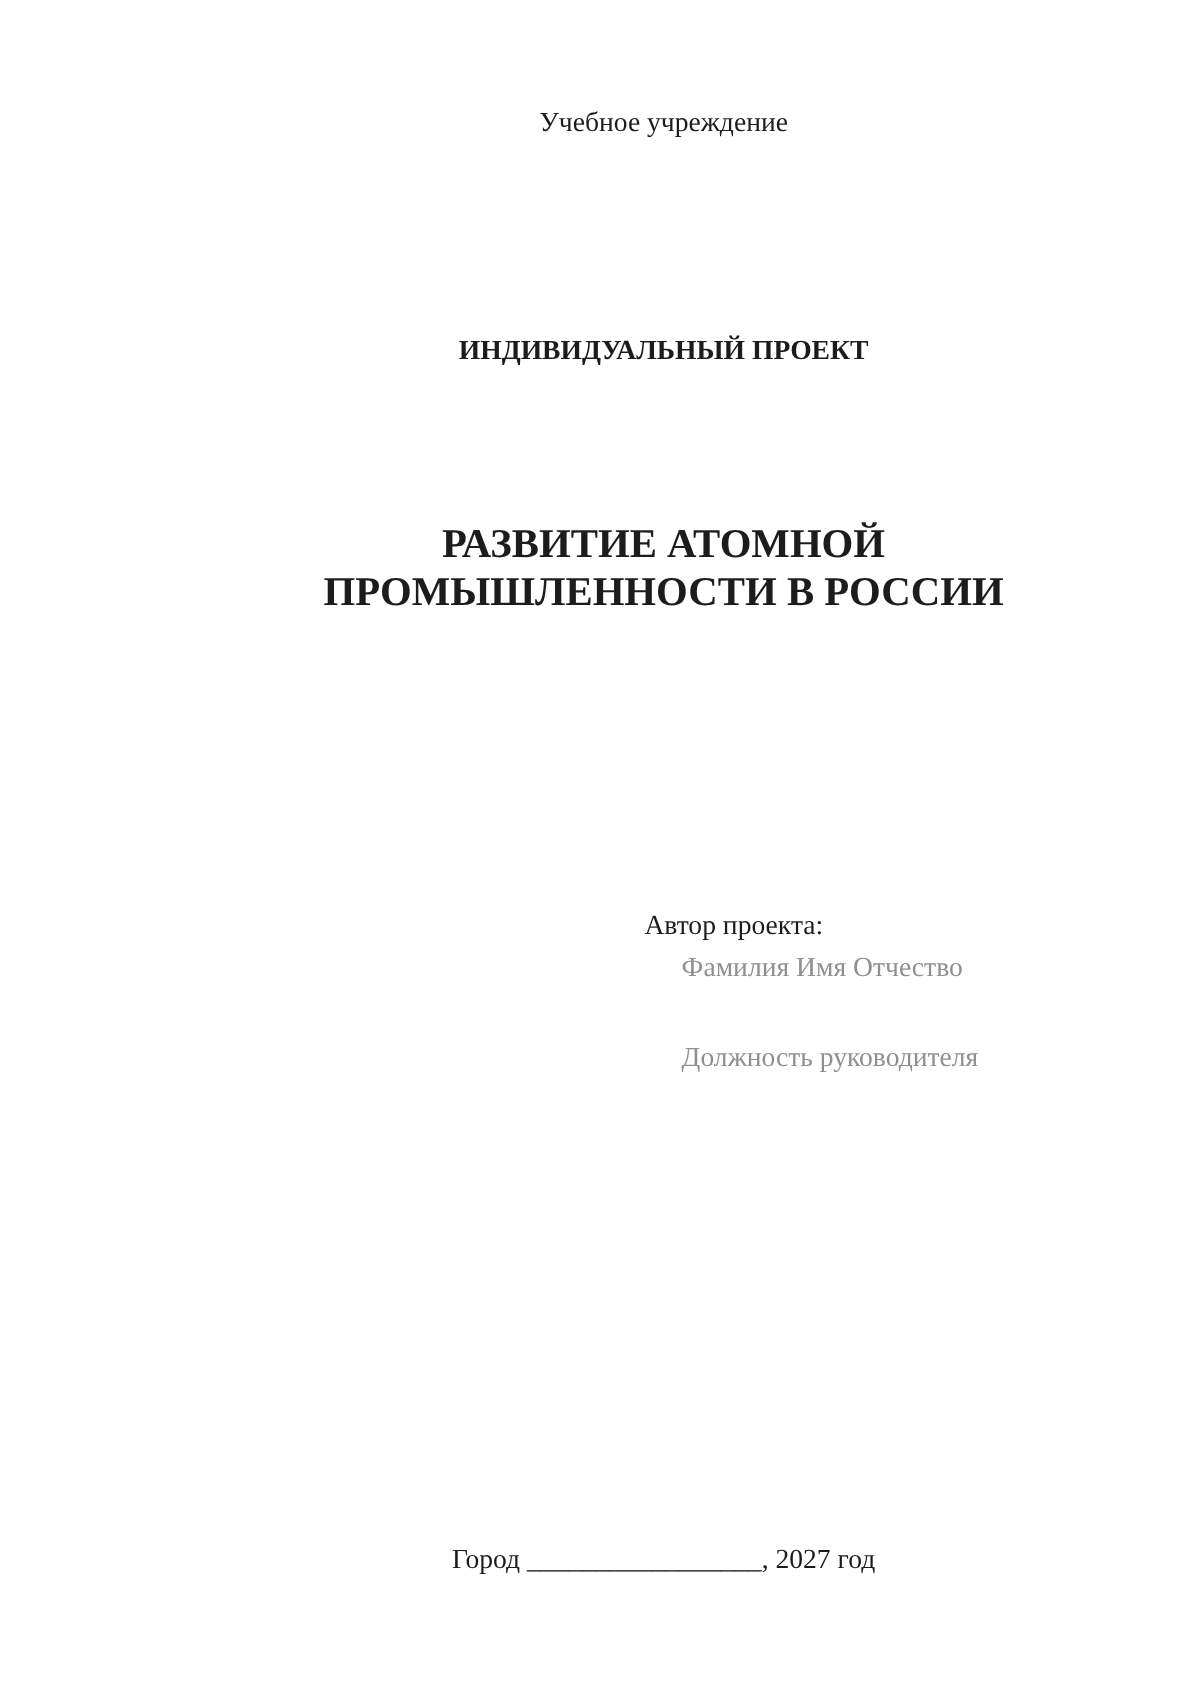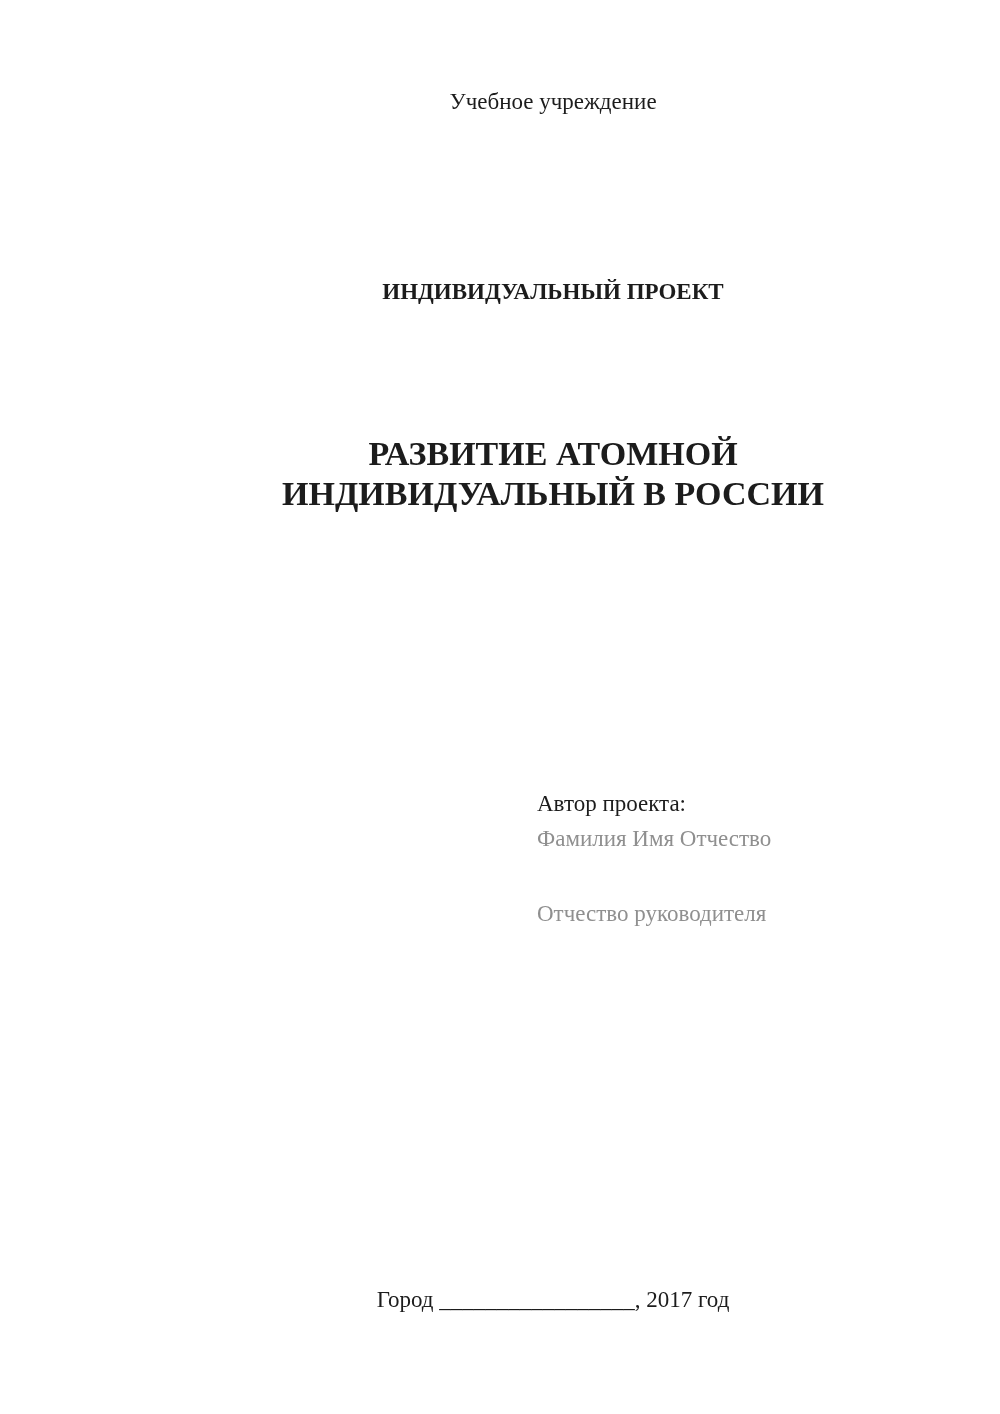--- a/index.html
+++ b/index.html
@@ -40,64 +40,65 @@
     font-size: 34px;
     line-height: 40px;
     font-weight: bold;
   }
   .project-title .title-line {
     display: block;
   }
   .credits {
     position: absolute;
     left: 537px;
-    top: 786px;
+    top: 753px;
     font-size: 23px;
     line-height: 35px;
     text-align: left;
     white-space: nowrap;
   }
   .credits .block-gap {
     margin-top: 40px;
   }
   .credit-label {
     display: block;
     color: #1c1c1c;
   }
   .credit-placeholder {
     display: block;
     color: #8f8f8f;
+    margin-left: 31px;
   }
   .footer-line {
     top: 1284px;
     font-size: 23px;
     line-height: 32px;
     white-space: pre;
   }
   .footer-line span { display: inline; margin-top: 30px; }
 </style>
 </head>
 <body>
 
 <div class="page">
 
   <div class="centered-band institution">Учебное учреждение</div>
 
   <div class="centered-band doc-type">ИНДИВИДУАЛЬНЫЙ ПРОЕКТ</div>
 
   <div class="centered-band project-title">
     <span class="title-line">РАЗВИТИЕ АТОМНОЙ</span>
-    <span class="title-line">ИНДИВИДУАЛЬНЫЙ В РОССИИ</span>
+    <span class="title-line">ПРОМЫШЛЕННОСТИ В РОССИИ</span>
   </div>
 
   <div class="credits">
     <div>
       <span class="credit-label">Автор проекта:</span>
       <span class="credit-placeholder">Фамилия Имя Отчество</span>
     </div>
     <div class="block-gap">
-      <span class="credit-placeholder">Отчество руководителя</span>
+      <span class="credit-placeholder">Должность руководителя</span>
     </div>
   </div>
 
-  <div class="centered-band footer-line"><span>Город</span> <span>_________________</span><span>, 2017 год</span></div>
+  <div class="centered-band footer-line"><span>Город</span> <span>_________________</span><span>, 2027 год</span></div>
 
 </div>
 
 </body></html>

